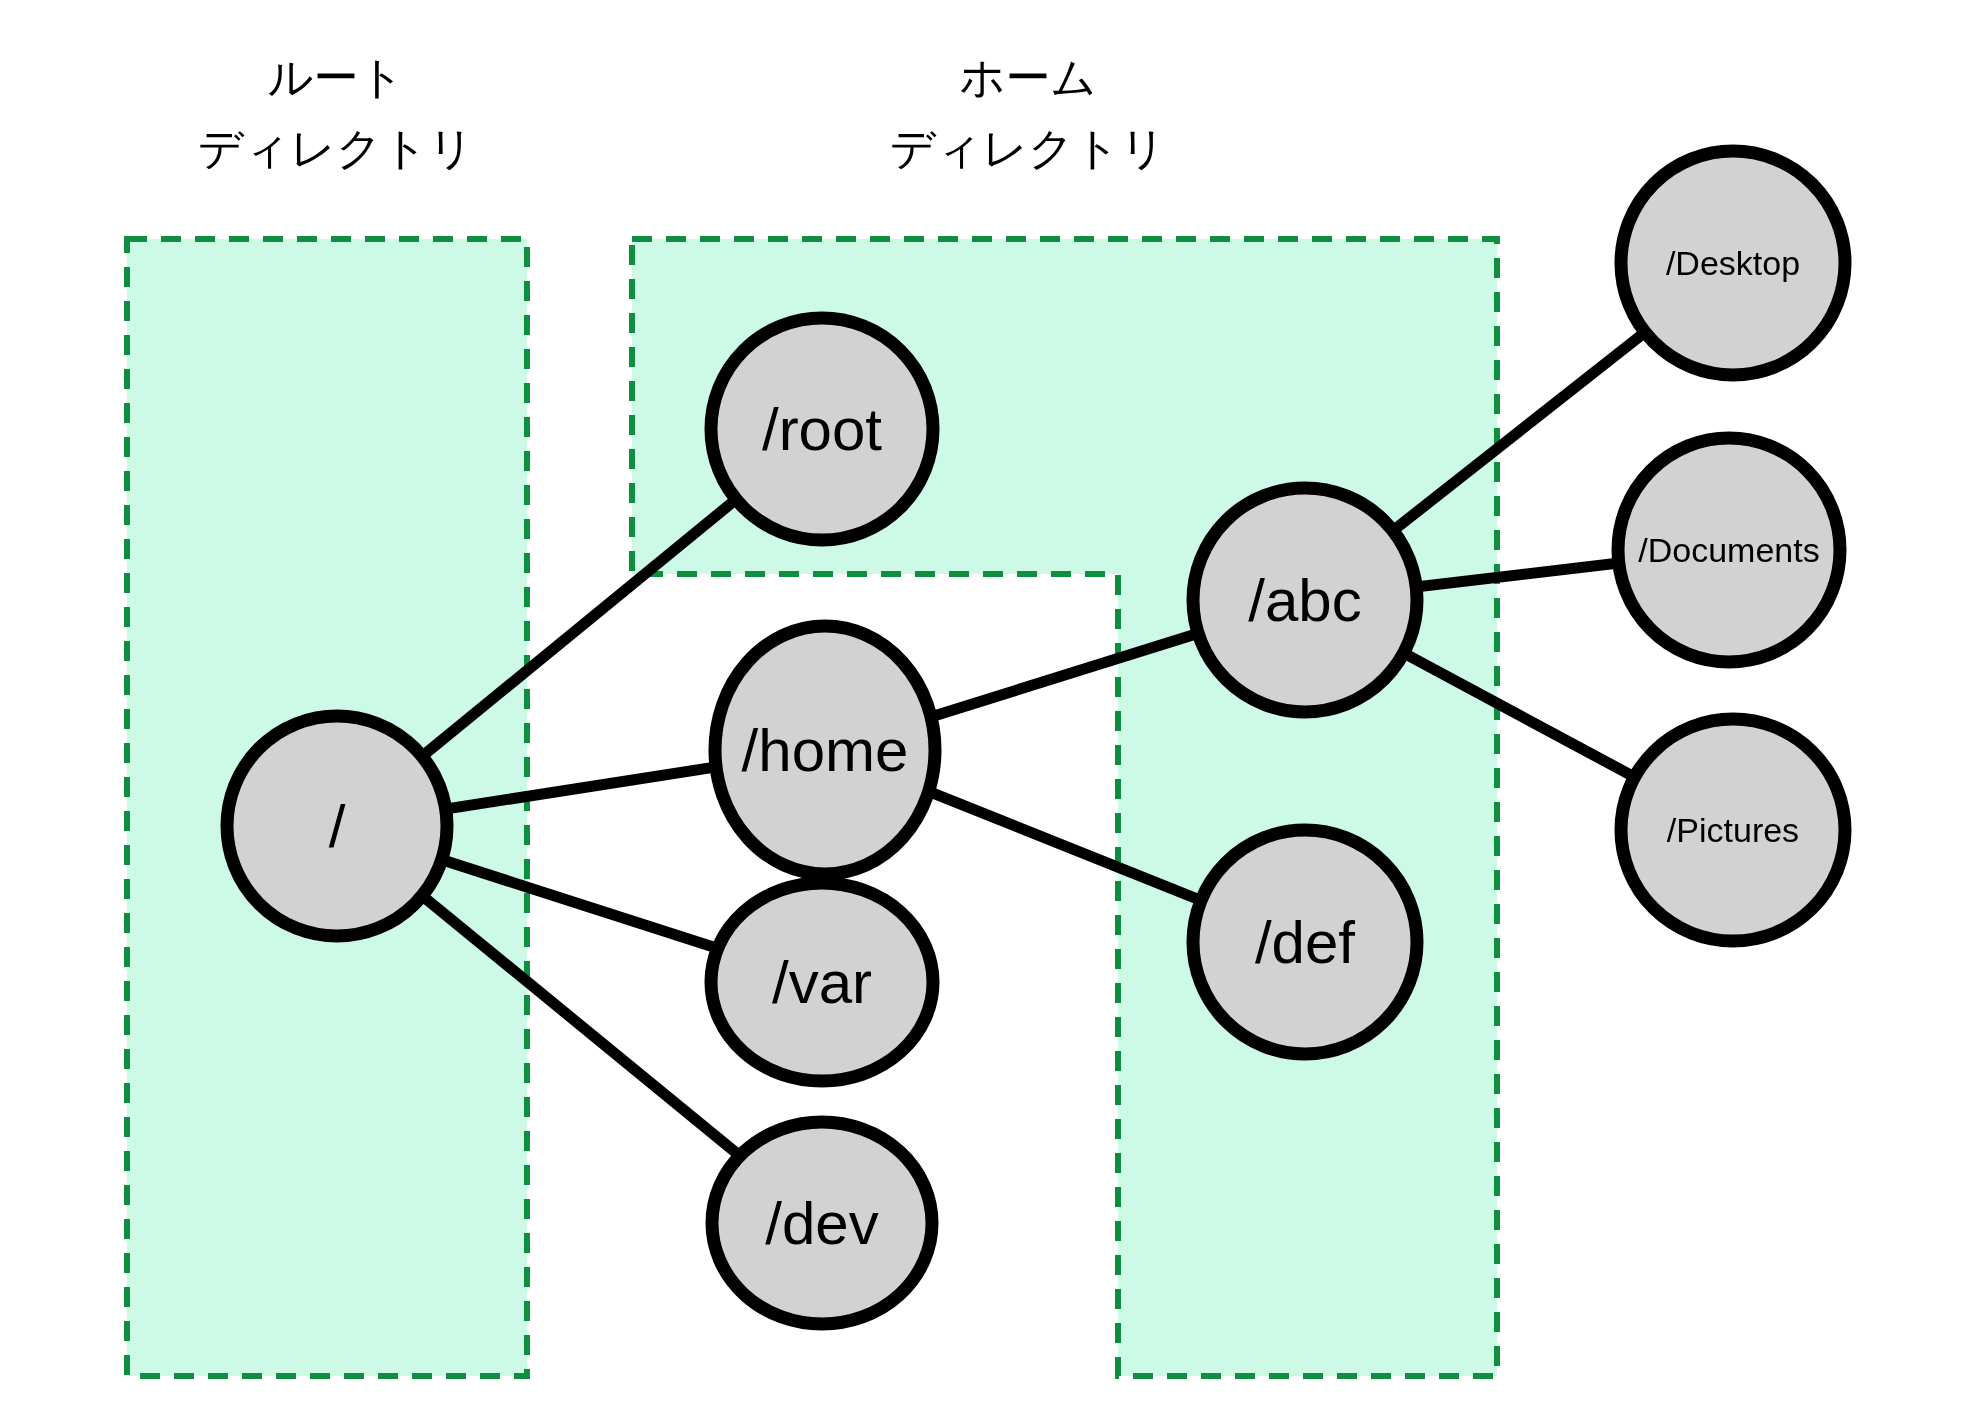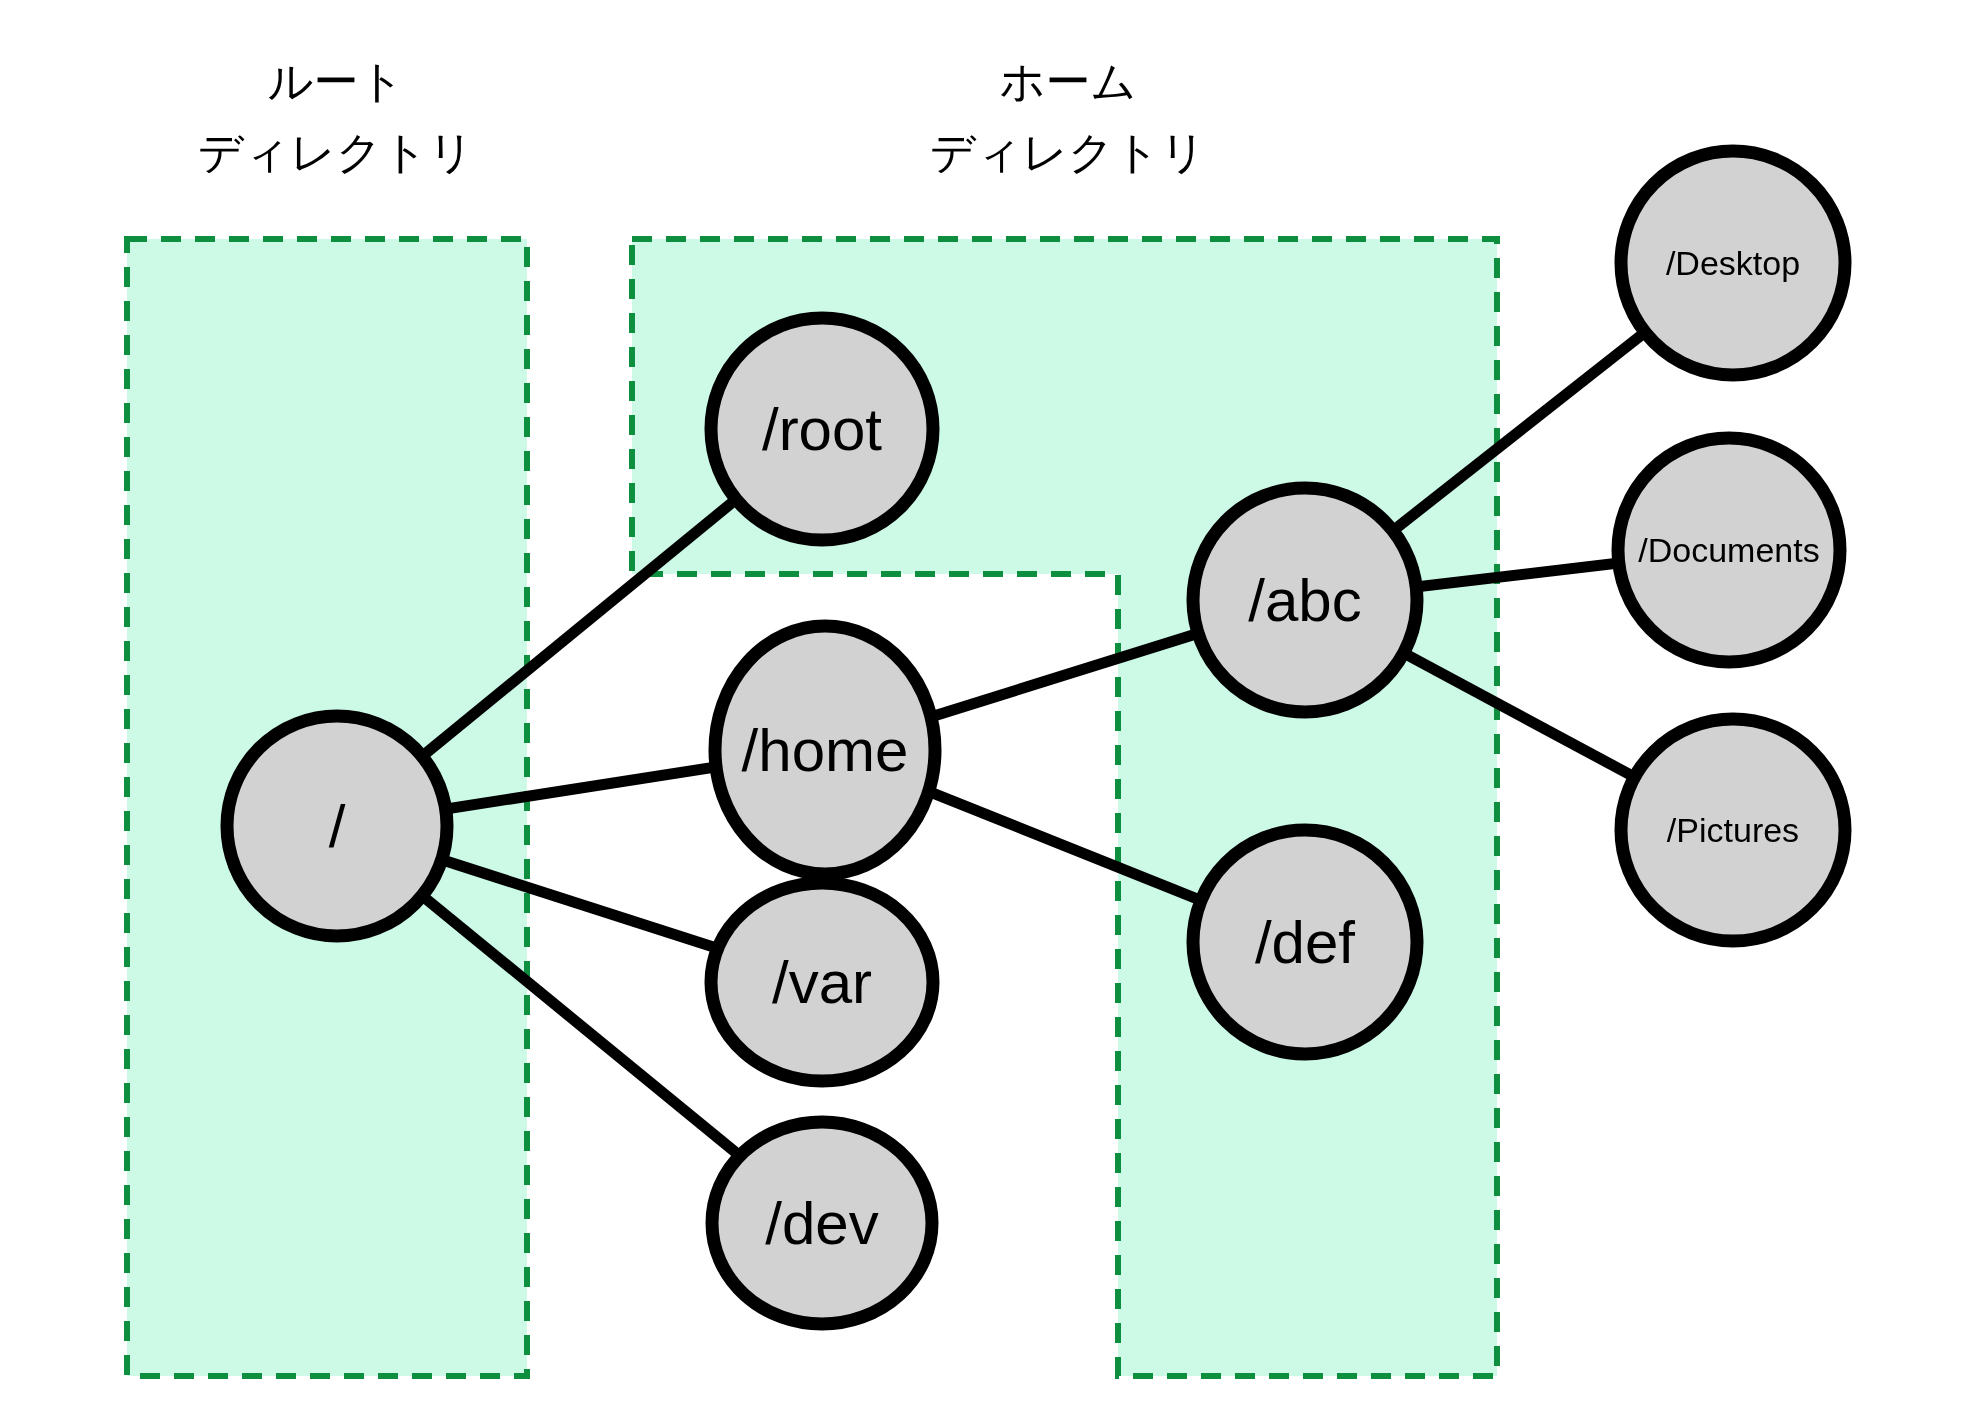--- a/index.html
+++ b/index.html
@@ -13,24 +13,24 @@
   }
   .stage svg{position:absolute;left:0;top:0;width:100%;height:100%;}
   .caption{
     position:absolute;
     transform:translateX(-50%);
     text-align:center;
     font-size:45px;
     line-height:71px;
     color:#000000;
     white-space:nowrap;
-    font-family:Liberation Sans, sans-serif;
+    font-family:Liberation Mono, monospace;
   }
   .caption-root{left:336px;top:46px;}
-  .caption-home{left:1068px;top:46px;text-align:center;}
+  .caption-home{left:1028px;top:46px;text-align:center;}
 </style>
 </head>
 <body>
 
 <div class="stage">
 
   <svg id="diagram" viewBox="0 0 1988 1428" xmlns="http://www.w3.org/2000/svg">
       <g>
         <rect x="127" y="239" width="400" height="1137" fill="#ccfae7" stroke="#0e8f40" stroke-width="6" stroke-dasharray="20 14"></rect>
         <path d="M632,239 L1497,239 L1497,1376 L1118,1376 L1118,574 L632,574 Z" fill="#ccfae7" stroke="#0e8f40" stroke-width="6" stroke-dasharray="20 14"></path>

